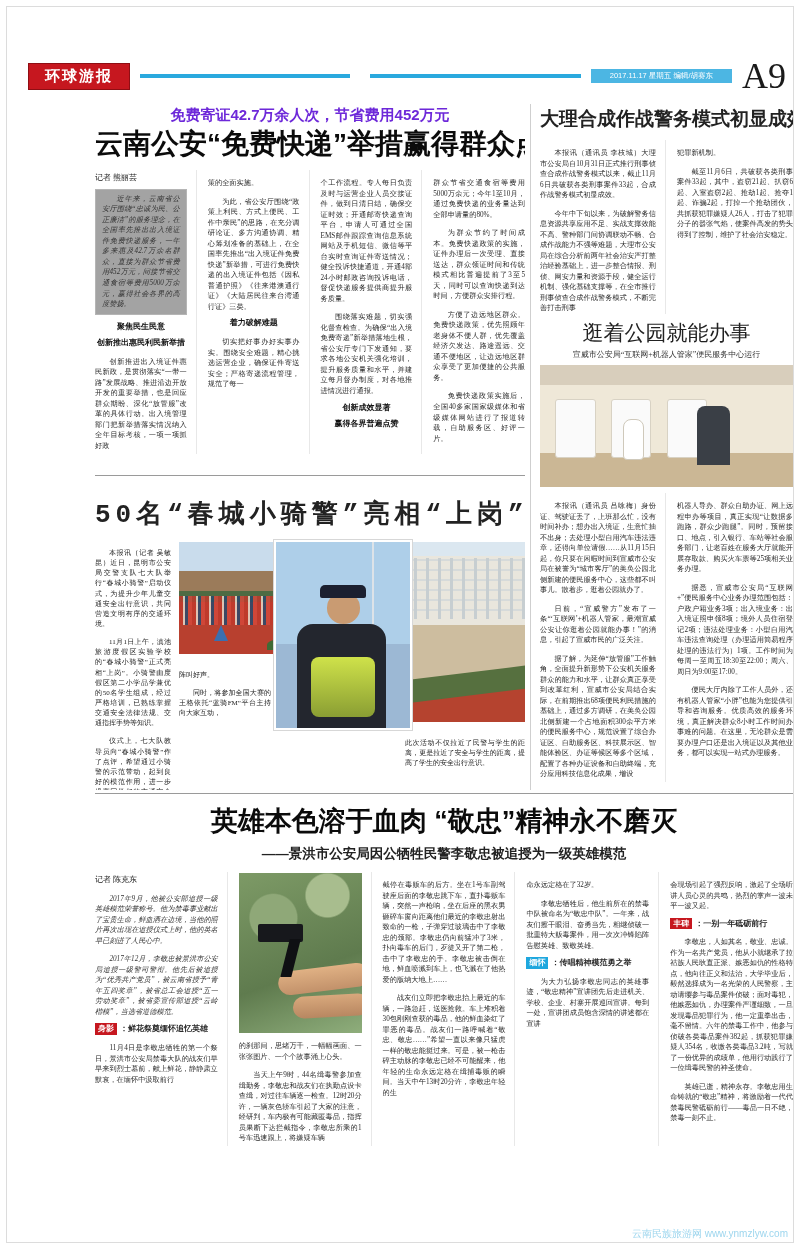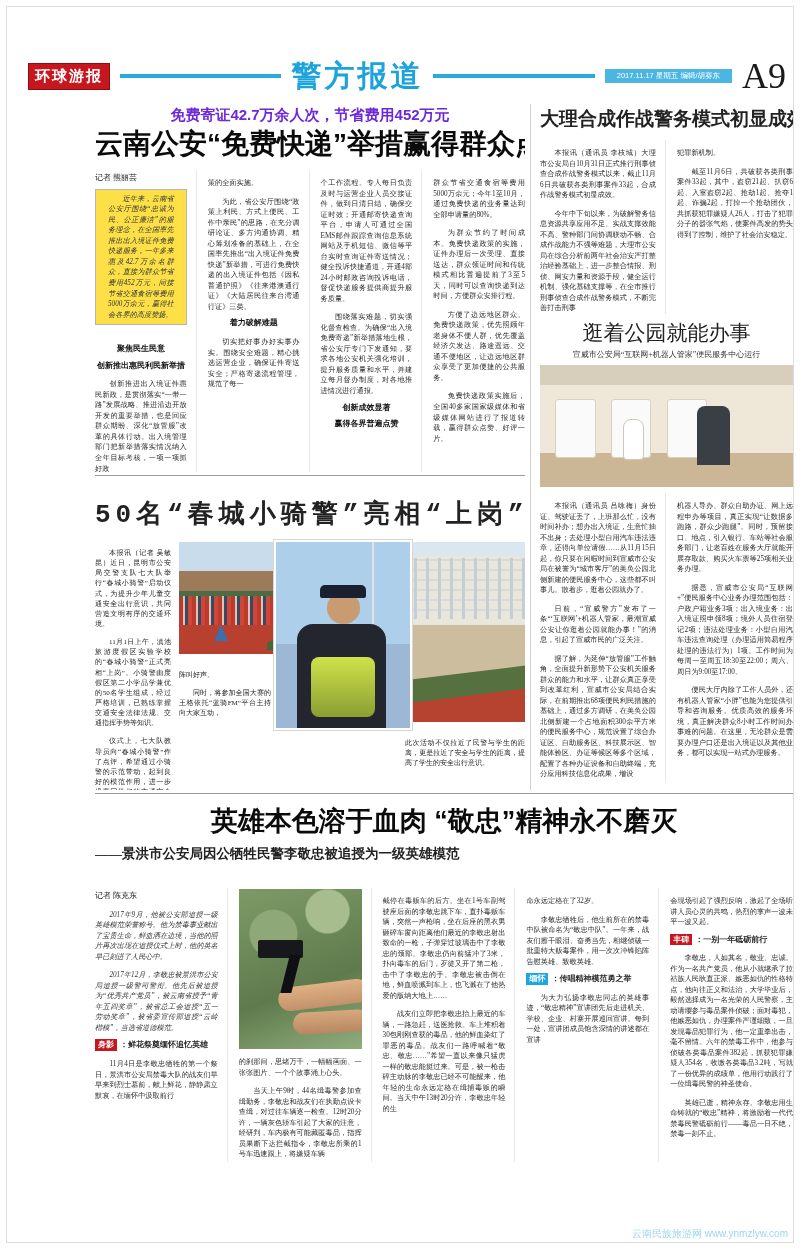--- a/index.html
+++ b/index.html
@@ -2,34 +2,34 @@
 <html><head>
 <meta charset="utf-8">
 <style>
   *{box-sizing:border-box;margin:0;padding:0}
   html,body{width:800px;height:1249px}
   body{position:relative;background:#fff;font-family:"Liberation Serif",serif;color:#222;overflow:hidden}
   .frame{position:absolute;inset:6px;border:1px solid #dcdcdc;pointer-events:none}
 
   
   .header{position:absolute;left:28px;right:14px;top:54px;height:44px;display:flex;align-items:center}
-  .masthead{background:#c6171f;color:#fff;font-weight:bold;font-size:15px;letter-spacing:2px;padding:3px 6px;border:1px solid #8f0e14;font-family:"Liberation Sans",sans-serif}
+  .masthead{background:#c6171f;color:#fff;font-weight:bold;font-size:15px;letter-spacing:2px;padding:3px 16px;border:1px solid #8f0e14;font-family:"Liberation Sans",sans-serif}
   .hrule{flex:1;height:4px;background:#2aa9de;margin:0 10px}
   .section-title{color:#1da3dc;font-size:30px;font-weight:900;letter-spacing:3px;font-family:"Liberation Sans",sans-serif;white-space:nowrap}
-  .datebox{background:#4cb6e3;color:#fff;font-size:7.5px;padding:2px 12px;white-space:nowrap;font-family:"Liberation Sans",sans-serif}
+  .datebox{background:#4cb6e3;color:#fff;font-size:7.5px;padding:2px 19px;white-space:nowrap;font-family:"Liberation Sans",sans-serif}
   .pageno{font-family:"Liberation Serif",serif;font-size:36px;color:#1b1b1b;margin-left:10px;line-height:1}
 
   
   .cols{display:flex;gap:9px}
   .col{flex:1;font-size:7.2px;line-height:1.46;color:#2a2a2a;text-align:justify;min-width:0}
   .col + .col{border-left:1px solid #e8e8e8;padding-left:11px}
   .bp{margin:8px 0 2px;text-indent:2em;text-align:justify}
   .t-pc{text-indent:0}
   .t-h{font-weight:700;text-align:center;text-indent:0;margin:5px 0 4px;font-size:8px;color:#111}
-  .t-lede{font-style:italic;border:1px solid #b5b5b5;padding:4px 12px;margin:2px 0 18px;color:#333;background:#fde047}
+  .t-lede{font-style:italic;border:1px solid #b5b5b5;padding:4px 6px;margin:2px 0 6px;color:#333;background:#a3a3a3}
   .t-kai{font-style:italic;color:#333}
   .t-tag,.t-tagb{text-indent:0;font-weight:700;margin:6px 0 4px;font-size:8px}
   .tagbox{display:inline-block;background:#c6171f;color:#fff;padding:0 3px;margin-right:3px;font-style:normal}
   .tagbox:empty{display:none}
   .t-tagb .tagbox{background:#1ea7de}
   .byline{font-size:8px;margin:2px 0 5px;color:#222}
 
   
   .lead{position:absolute;left:95px;top:102px;width:430px;height:370px;overflow:hidden}
   .kicker{text-align:center;font-weight:700;font-size:15px;margin:4px 0 3px;color:#6d28d9;font-family:"Liberation Sans",sans-serif}
@@ -51,21 +51,21 @@
   .rcol{width:76px;flex:none;font-size:7px;line-height:1.45;text-align:justify}
   .rphotos{position:relative;flex:1;height:262px}
   .cap{font-size:7px;line-height:1.45;text-align:justify}
   .cap-left{position:absolute;left:0;top:122px;width:92px}
   .cap-right{position:absolute;right:0;top:190px;width:120px}
 
   
   .hr-full{position:absolute;left:95px;top:793px;width:698px;border-top:1px solid #9a9a9a}
   .hero{position:absolute;left:95px;top:799px;width:698px;height:442px;overflow:hidden}
   .hero h1{text-align:center;font-size:27px;font-weight:900;margin:4px 0 6px;color:#0b0b0b;font-family:"Liberation Sans",sans-serif;white-space:nowrap}
-  .hero-sub{font-size:13.5px;font-weight:700;margin-bottom:25px;font-family:Liberation Serif, serif}
+  .hero-sub{text-align:center;font-size:13.5px;font-weight:700;margin-bottom:9px;font-family:Liberation Sans, sans-serif}
 
   .watermark{position:absolute;right:12px;bottom:8px;color:#9ed6ee;font-size:10px;font-family:"Liberation Sans",sans-serif}
 
   
   .ph{overflow:hidden;position:relative;background:#ccc}
   .ph-crowd{position:absolute;left:0;top:2px;width:160px;height:112px;background:linear-gradient(180deg,#c9dcec 0 26%,#9b7b5a 26% 44%,#4e6b43 44% 54%,#b8402f 54% 100%)}
   .crowdband{position:absolute;left:0;right:0;top:48%;height:26%;background:repeating-linear-gradient(90deg,#c0392b 0 4px,#e8d9c9 4px 6px,#27496d 6px 9px,#d4483a 9px 13px);opacity:.85}
   .cone{position:absolute;left:22%;bottom:12%;width:0;height:0;border-left:7px solid transparent;border-right:7px solid transparent;border-bottom:16px solid #3a6fb0}
   .plant1,.plant2{position:absolute;bottom:4%;width:18px;height:10px;background:#3f6b35;border-radius:50% 50% 0 0}
   .plant1{left:55%}.plant2{left:82%}
@@ -90,21 +90,20 @@
   .gun-grip{position:absolute;left:38%;top:41%;width:9%;height:24%;background:#0f1013;transform:skewX(-14deg)}
 </style>
 </head>
 <body>
 
 <div class="frame"></div>
 
 <div class="header">
   <div class="masthead">环球游报</div>
   <div class="hrule"></div>
-  <div class="section-title">警方报道</div>
   <div class="hrule"></div>
   <div class="datebox">2017.11.17 星期五 编辑/胡赛东</div>
   <div class="pageno">A9</div>
 </div>
 
 <div class="lead">
   <div class="kicker">免费寄证42.7万余人次，节省费用452万元</div>
   <h1 class="lead-headline">云南公安“免费快递”举措赢得群众点赞</h1>
   <div class="cols">
     <div class="col">
@@ -125,21 +124,21 @@
     <div class="col">
         <p class="bp t-pc"><span>个工作流程。专人每日负责及时与运营企业人员交接证件，做到日清日结，确保交证时效；开通邮寄快递查询平台，申请人可通过全国EMS邮件跟踪查询信息系统网站及手机短信、微信等平台实时查询证件寄送情况；健全投诉快捷通道，开通4部24小时邮政咨询投诉电话，督促快递服务提供商提升服务质量。</span></p>
         <p class="bp t-p"><span>围绕落实难题，切实强化督查检查。为确保“出入境免费寄递”新举措落地生根，省公安厅专门下发通知，要求各地公安机关强化培训，提升服务质量和水平，并建立每月督办制度，对各地推进情况进行通报。</span></p>
         <p class="bp t-h"><span>创新成效显著</span></p>
         <p class="bp t-h"><span>赢得各界普遍点赞</span></p>
       </div>
     <div class="col">
         <p class="bp t-pc"><span>群众节省交通食宿等费用5000万余元；今年1至10月，通过免费快递的业务量达到全部申请量的80%。</span></p>
         <p class="bp t-p"><span>为群众节约了时间成本。免费快递政策的实施，证件办理后一次受理、直接送达，群众领证时间和传统模式相比普遍提前了3至5天，同时可以查询快递到达时间，方便群众安排行程。</span></p>
         <p class="bp t-p"><span>方便了边远地区群众。免费快递政策，优先照顾年老身体不便人群，优先覆盖经济欠发达、路途遥远、交通不便地区，让边远地区群众享受了更加便捷的公共服务。</span></p>
-        <p class="bp t-p"><span>免费快递政策实施后，全国40多家国家级媒体和省级媒体网站进行了报道转载，赢得群众点赞、好评一片。</span></p>
+        <p class="bp t-p"><span>免费快递政策实施后，全国40多家国家级媒体和省级媒体网站进行了报道转载，自助服务区、好评一片。</span></p>
       </div>
   </div>
 </div>
 
 <div class="vrule"></div>
 
 <div class="dali">
   <h2>大理合成作战警务模式初显成效</h2>
   <div class="cols">
     <div class="col">

